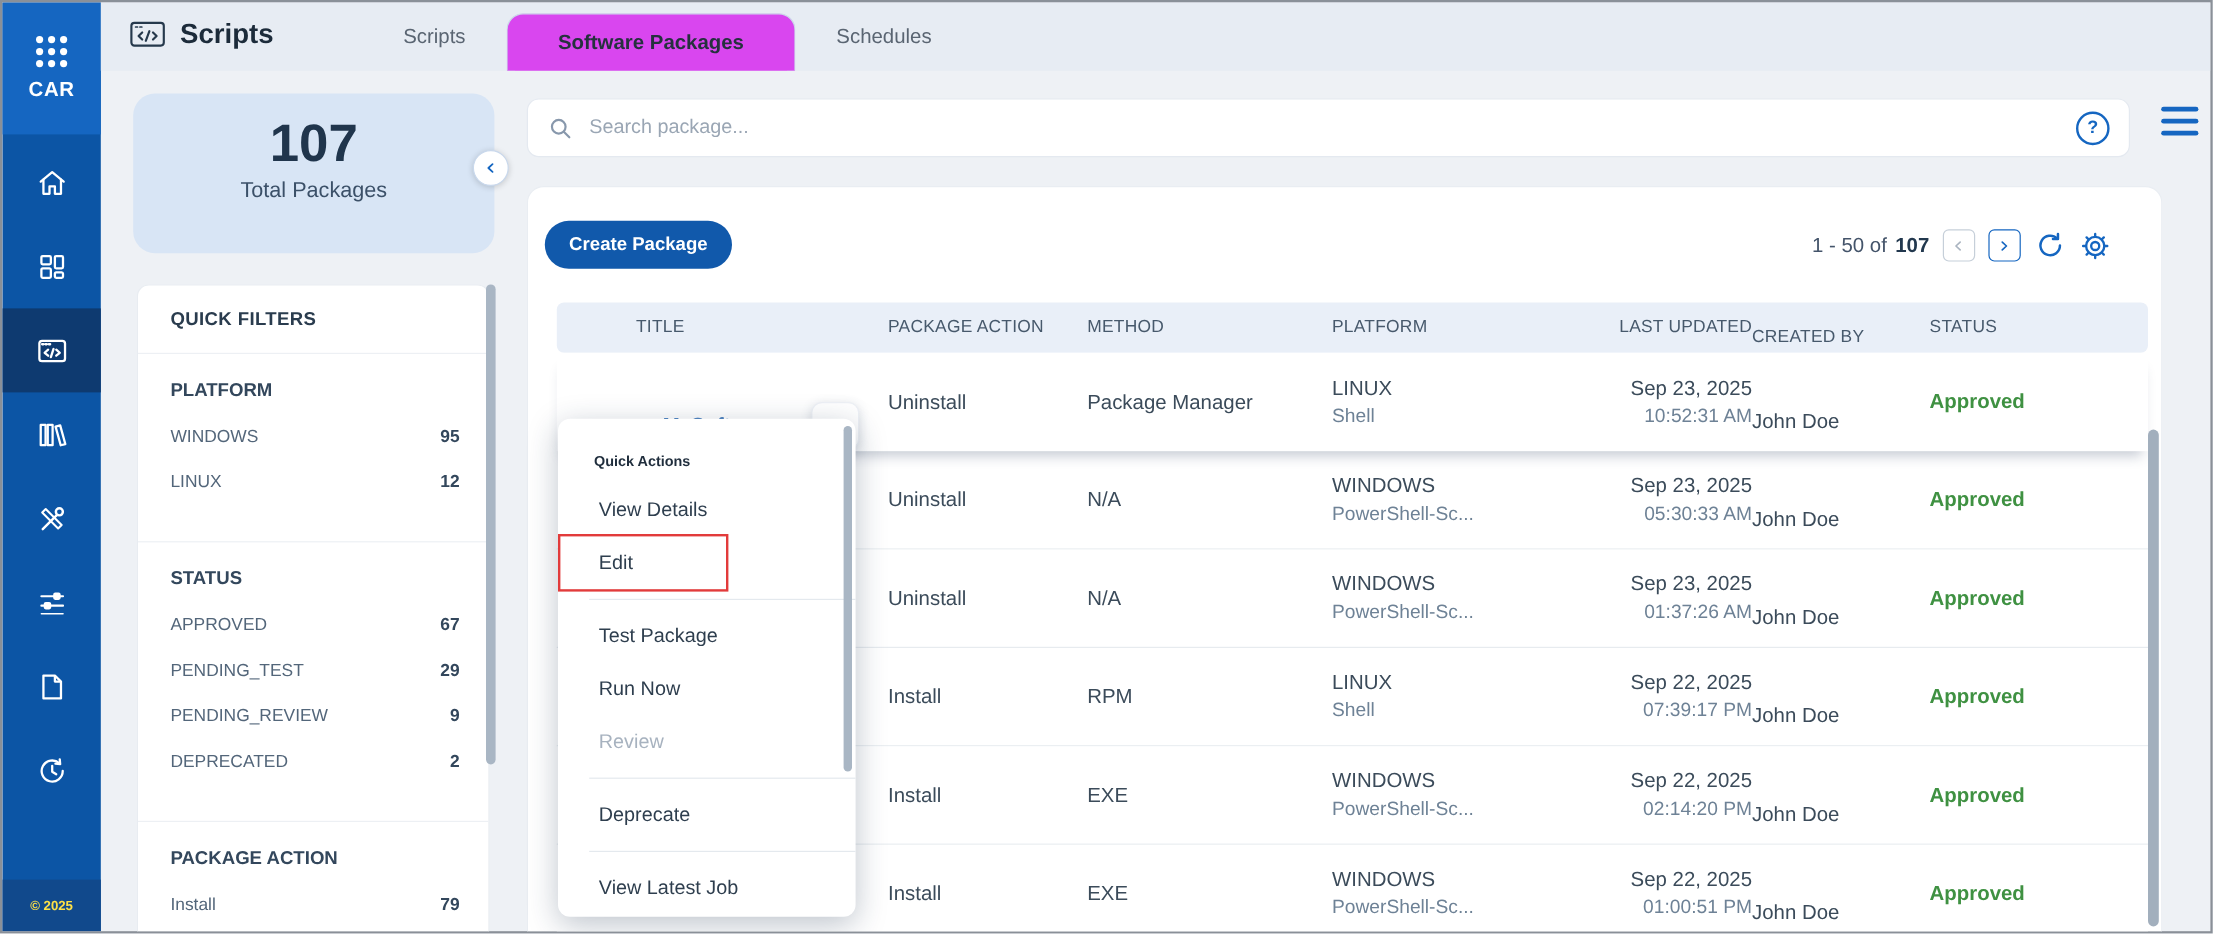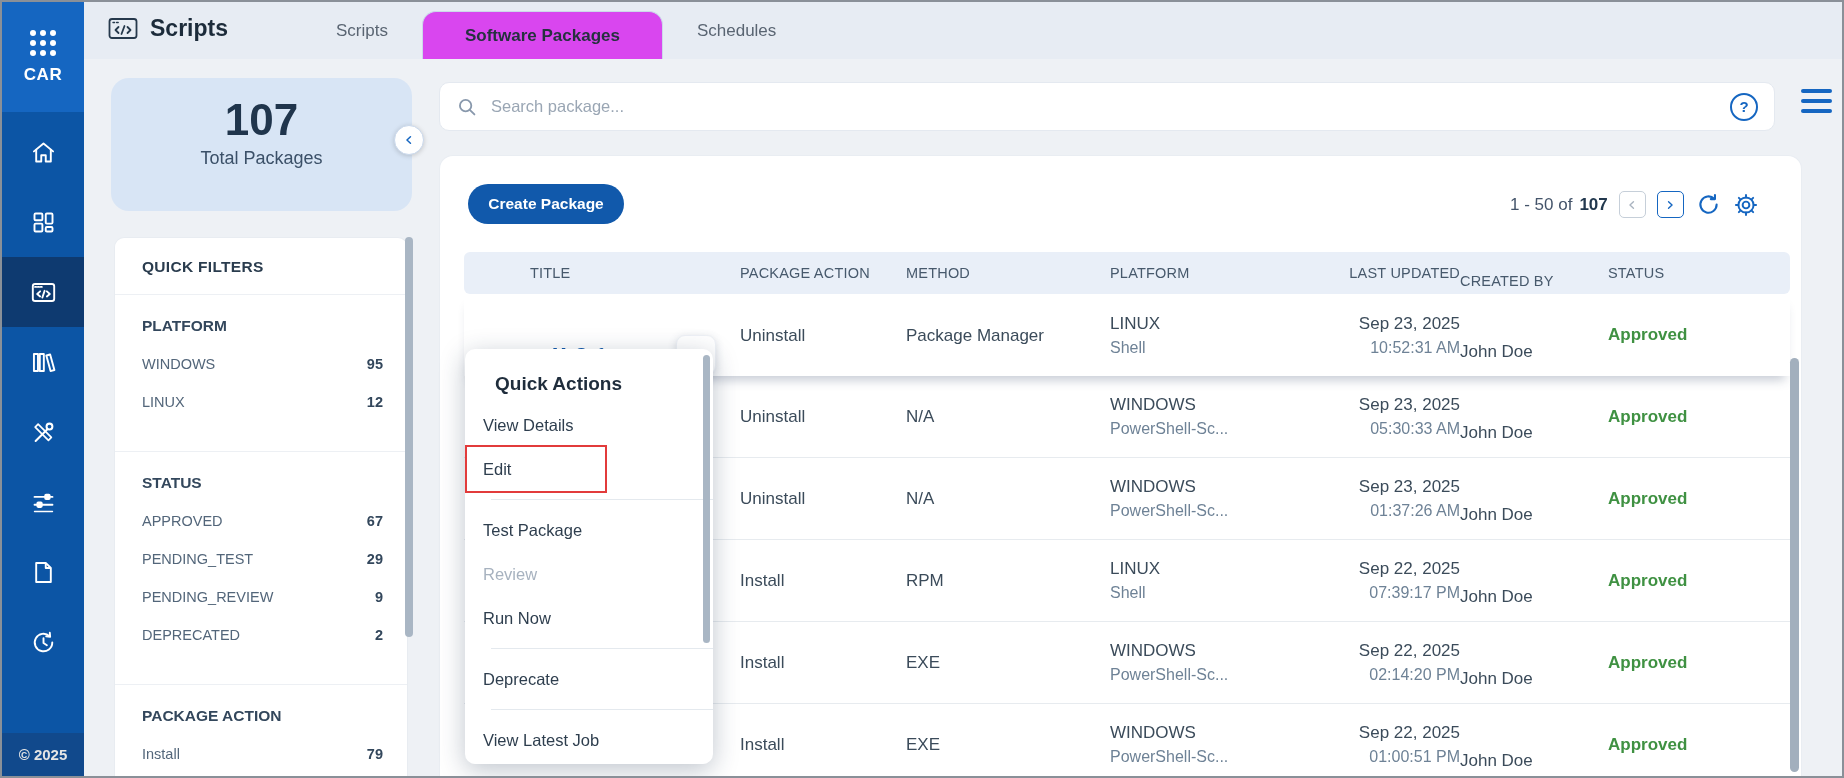--- a/index.html
+++ b/index.html
@@ -12,21 +12,21 @@
   .logo-block { height:110px; background:#1566c1; display:flex; flex-direction:column;
                 align-items:center; justify-content:center; gap:9px; }
   .dots { display:grid; grid-template-columns:repeat(3,6px); grid-gap:4px; }
   .dots span { width:6px; height:6px; border-radius:50%; background:#fff; }
   .logo-text { color:#fff; font-weight:bold; font-size:17px; letter-spacing:.5px; }
   .nav { position:absolute; top:115px; left:0; width:82px; }
   .nav-item { height:70px; display:flex; align-items:center; justify-content:center; cursor:pointer; }
   .nav-item.active { background:#0e3a70; }
   .nav-item svg { width:27px; height:27px; }
   .copyright { position:absolute; bottom:0; left:0; width:82px; height:43px; background:#11498c;
-               color:#e5e5e5; font-size:15px; font-weight:bold; display:flex;
+               color:#fde047; font-size:11px; font-weight:bold; display:flex;
                align-items:center; justify-content:center; }
 
   
   .topbar { position:absolute; left:82px; top:0; right:0; height:57px; background:#e7ecf3; }
   .page-title { position:absolute; left:24px; top:13px; display:flex; align-items:center; gap:12px; }
   .page-title .ttl { font-size:23px; font-weight:bold; color:#1c2b3a; }
   .tabs { position:absolute; left:218px; top:0; height:57px; display:flex; }
   .tab { display:flex; align-items:center; justify-content:center; padding:0 34px;
          font-size:17px; color:#5a6572; cursor:pointer; }
   .tab.active { background:#d946ef; border:1px solid #ccd9ea; border-bottom:none;
@@ -68,21 +68,21 @@
   .help-btn { width:28px; height:28px; border-radius:50%; border:2px solid #1566c1;
               color:#1566c1; font-size:15px; font-weight:bold; display:flex;
               align-items:center; justify-content:center; cursor:pointer; }
   .hamburger { position:absolute; left:1799px; top:87px; width:31px; cursor:pointer; }
   .hamburger div { height:3.5px; background:#1566c1; border-radius:2px; margin-bottom:6.5px; }
 
   
   .main-card { position:absolute; left:437px; top:153px; width:1363px; height:625px;
                background:#fff; border:1px solid #e9edf2; border-bottom:none;
                border-radius:14px 14px 0 0; }
-  .create-btn { position:absolute; left:466px; top:182px; width:156px; height:40px;
+  .create-btn { position:absolute; left:452px; top:182px; width:156px; height:40px;
                 background:#1159ab; color:#fff; border:none; border-radius:20px;
                 font-size:15.5px; font-weight:bold; cursor:pointer;
                 font-family:"Liberation Sans",sans-serif; }
   .toolbar-right { position:absolute; top:189px; left:1508px; display:flex;
                    align-items:center; gap:11px; }
   .page-range { font-size:17px; color:#44546a; }
   .page-total { font-size:17px; font-weight:bold; color:#22384e; margin-left:-4px; }
   .pg-btn { width:27px; height:27px; border-radius:5px; background:#fff; display:flex;
             align-items:center; justify-content:center; }
   .pg-prev { border:1px solid #c6cfd9; }
@@ -108,23 +108,23 @@
   .dd-btn { width:40px; height:40px; background:#fff; border:1px solid #eef1f6;
             border-radius:9px; box-shadow:0 2px 9px rgba(60,80,110,.2); display:flex;
             align-items:center; justify-content:center; cursor:pointer; }
   .table-scrollbar { position:absolute; left:1788px; top:356px; width:9px; height:414px;
                      background:#a2afbd; border-radius:4.5px; z-index:4; }
 
   
   .menu { position:absolute; left:463px; top:347px; width:248px; height:415px;
           background:#fff; border-radius:10px; box-shadow:0 6px 26px rgba(25,45,75,.28);
           z-index:30; padding-top:16px; }
-  .menu-header { height:38px; line-height:38px; padding-left:30px; font-size:19px;
+  .menu-header { height:38px; line-height:38px; padding-left:30px; font-size:12px;
                  font-weight:bold; color:#1f2d3c; }
-  .menu-item { height:44px; line-height:44px; padding-left:18px; font-size:16.5px;
+  .menu-item { height:44px; line-height:44px; padding-left:34px; font-size:16.5px;
                color:#2e3e4e; cursor:pointer; }
   .menu-item.disabled { color:#a7b2bf; cursor:default; }
   .menu-divider { height:1px; background:#e4e9ee; margin:8px 0 8px 26px; }
   .red-box { position:absolute; left:0; top:96px; width:142px; height:48px;
              border:2px solid #e23b3b; z-index:31; }
   .menu-scrollbar { position:absolute; right:3px; top:6px; width:7px; height:288px;
                     background:#a9b6c4; border-radius:3.5px; }
 </style>
 </head>
 <body>
@@ -501,22 +501,22 @@
     </div>
   </div>
   <div class="table-scrollbar"></div>
 
   <div class="menu">
     <div class="menu-header">Quick Actions</div>
     <div class="menu-item">View Details</div>
     <div class="menu-item">Edit</div>
     <div class="menu-divider"></div>
     <div class="menu-item">Test Package</div>
+    <div class="menu-item">Run Now</div>
     <div class="menu-item disabled">Review</div>
-    <div class="menu-item">Run Now</div>
     <div class="menu-divider"></div>
     <div class="menu-item">Deprecate</div>
     <div class="menu-divider"></div>
     <div class="menu-item">View Latest Job</div>
     <div class="red-box"></div>
     <div class="menu-scrollbar"></div>
   </div>
 
 </div>
 

